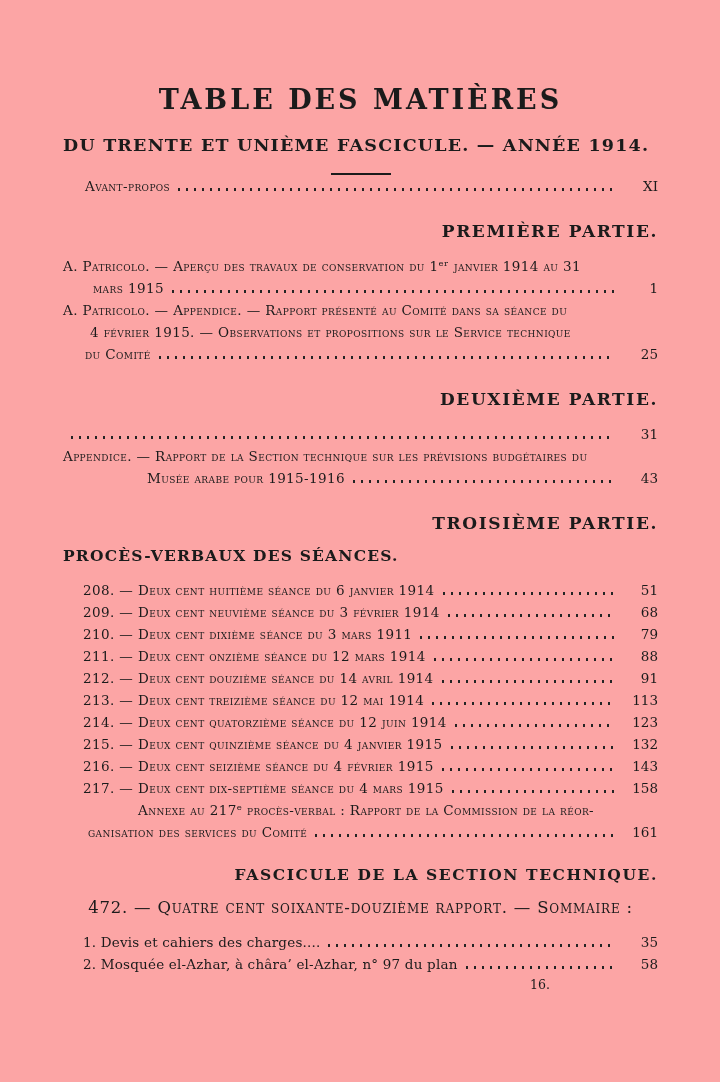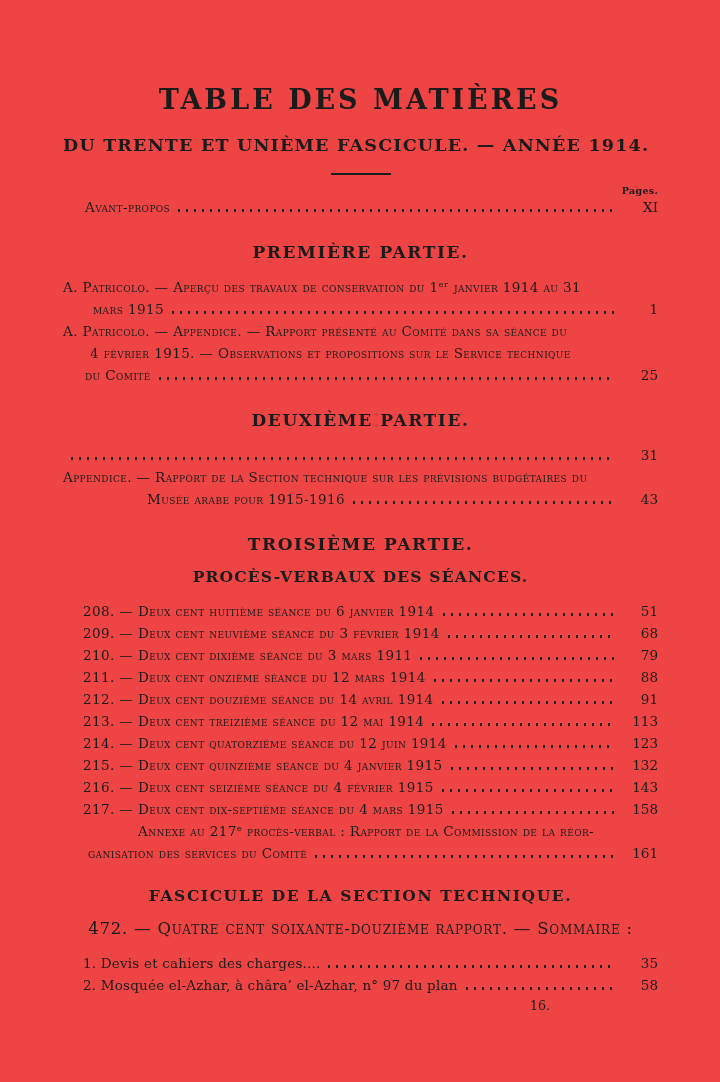--- a/index.html
+++ b/index.html
@@ -1,21 +1,21 @@
 <!DOCTYPE html>
 <html lang="fr"><head>
 <meta charset="utf-8">
 <style>
   html, body { margin: 0; padding: 0; background: #ffffff; }
   .page {
     position: relative;
     width: 720px;
     height: 1082px;
     margin: 0;
-    background: #ef4444;
+    background: #fca5a5;
     color: #1b1b1b;
     font-family: "DejaVu Serif", "DejaVu Sans", serif;
     box-sizing: border-box;
     padding: 84px 62px 16px 63px;
     overflow: hidden;
   }
   .title {
     margin: 0;
     text-align: center;
     font-size: 27px;
@@ -39,29 +39,28 @@
   }
   .pages-header {
     margin-top: 10px;
     text-align: right;
     font-size: 9.5px;
     font-weight: bold;
     letter-spacing: 0.3px;
   }
   .part {
     margin: 24px 0 0 0;
-    text-align: center;
+    text-align: right;
     font-size: 17px;
     font-weight: bold;
     letter-spacing: 1.6px;
     white-space: nowrap;
   }
   .subhead {
     margin: 13px 0 0 0;
-    text-align: center;
     font-size: 15.5px;
     font-weight: bold;
     letter-spacing: 1.2px;
     white-space: nowrap;
   }
   .sommaire {
     margin: 14px 0 0 0;
     text-align: center;
     font-size: 16.5px;
     font-variant: small-caps;
@@ -112,21 +111,20 @@
 </style>
 </head>
 <body>
 
 <div class="page">
 
   <h1 class="title">TABLE DES MATIÈRES</h1>
   <h2 class="subtitle">DU TRENTE ET UNIÈME FASCICULE. — ANNÉE 1914.</h2>
   <div class="rule"></div>
 
-  <div class="pages-header">Pages.</div>
 
   <div class="row">
     <span class="t ind-front">Avant-propos</span>
     <span class="dots"></span>
     <span class="pg">XI</span>
   </div>
 
   <h3 class="part">PREMIÈRE PARTIE.</h3>
   <div class="block">
     <div class="row">

